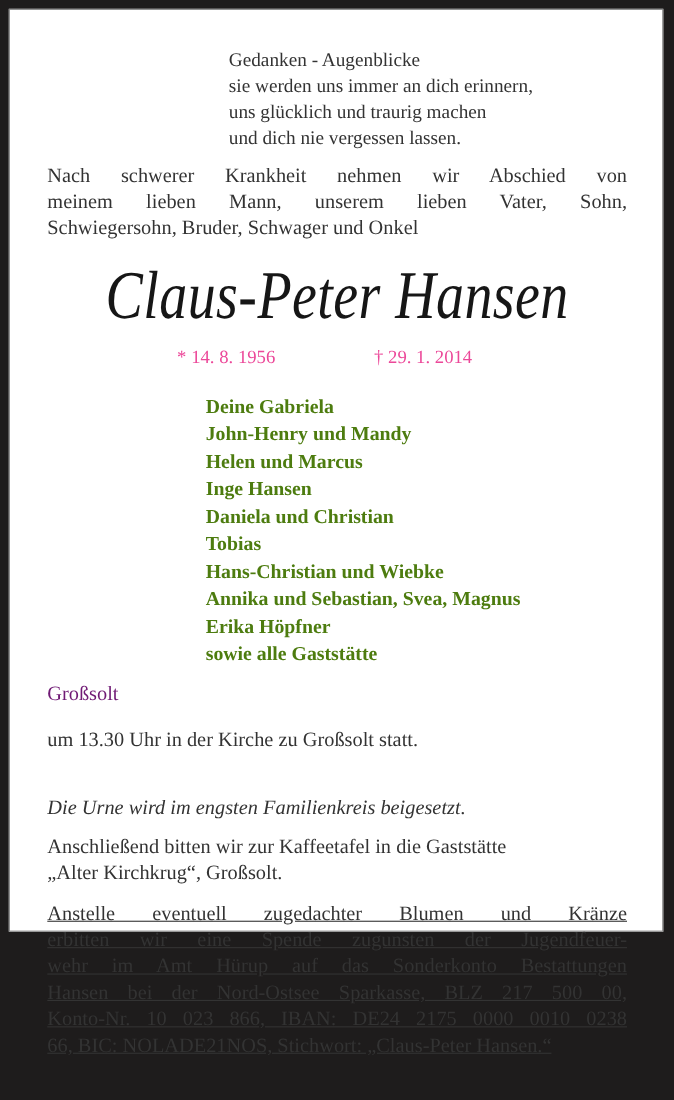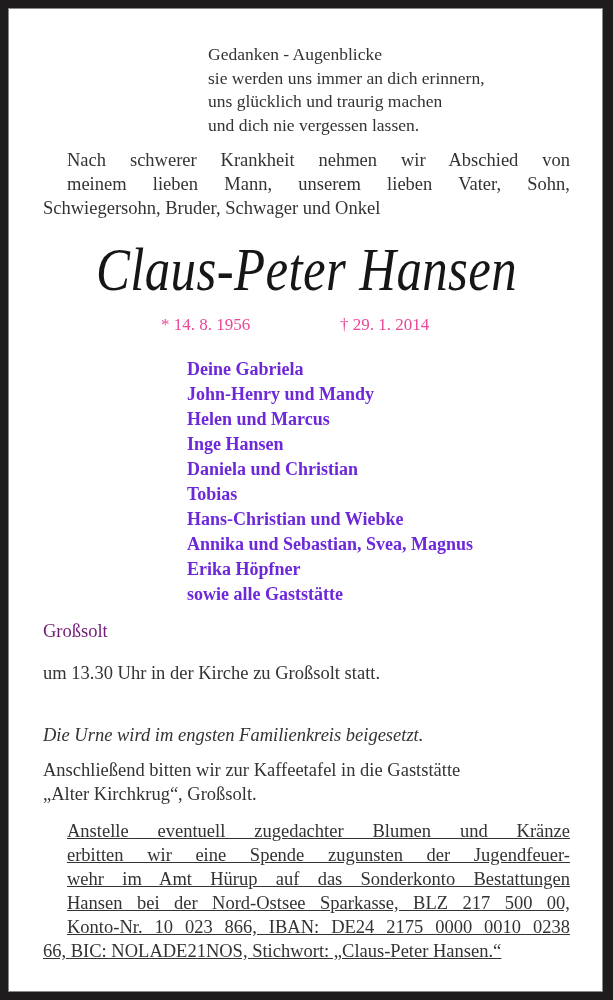--- a/index.html
+++ b/index.html
@@ -7,61 +7,61 @@
       width: 613px; height: 1000px;
       background: #1e1c1c;
       position: relative;
       overflow: hidden;
       font-family: "Liberation Serif", "DejaVu Serif", serif;
       color: #2e2e2e;
     }
     .card {
       position: absolute;
       left: 8px; top: 8px;
-      width: 595px; height: 984px;
+      width: 595px; height: 839px;
       background: #ffffff;
       border: 1px solid #888;
       box-sizing: border-box;
     }
     .abs { position: absolute; }
     .poem {
       left: 199px; top: 34px;
       font-size: 17.5px; line-height: 23.5px;
       color: #333;
     }
     .poem div { white-space: nowrap; }
     .para {
       left: 34px; width: 527px;
       font-size: 18.5px; line-height: 24px;
       color: #333;
       text-align: justify;
       text-align-last: left;
     }
-    .para div.jl { text-align: justify; text-align-last: justify; margin-left: 24px; }
+    .para div.jl { text-align: justify; text-align-last: justify; }
     .para div.ll { text-align: left; text-align-last: left; }
     .name {
       left: 0; width: 595px; top: 220px;
       text-align: center;
       font-style: italic;
       font-size: 62px;
       line-height: 80px;
       letter-spacing: 0.5px;
       color: #161616;
       transform: scaleX(0.82);
       transform-origin: center;
       white-space: nowrap;
     }
     .dates { top: 305px; font-size: 17px; line-height: 22px; color: #ec4899; white-space: nowrap; }
     .birth { left: 152px; }
     .death { left: 331px; }
     .family {
       left: 178px; top: 348px;
       font-weight: bold;
       font-size: 18px; line-height: 25px;
-      color: #6d28d9;
+      color: #4d7c0f;
     }
     .family div { white-space: nowrap; }
     .place { left: 34px; top: 610px; font-size: 18.5px; line-height: 24px; color: #701a75; }
   </style>
 </head>
 <body>
 
 <div class="card">
 
   <div class="abs poem">

